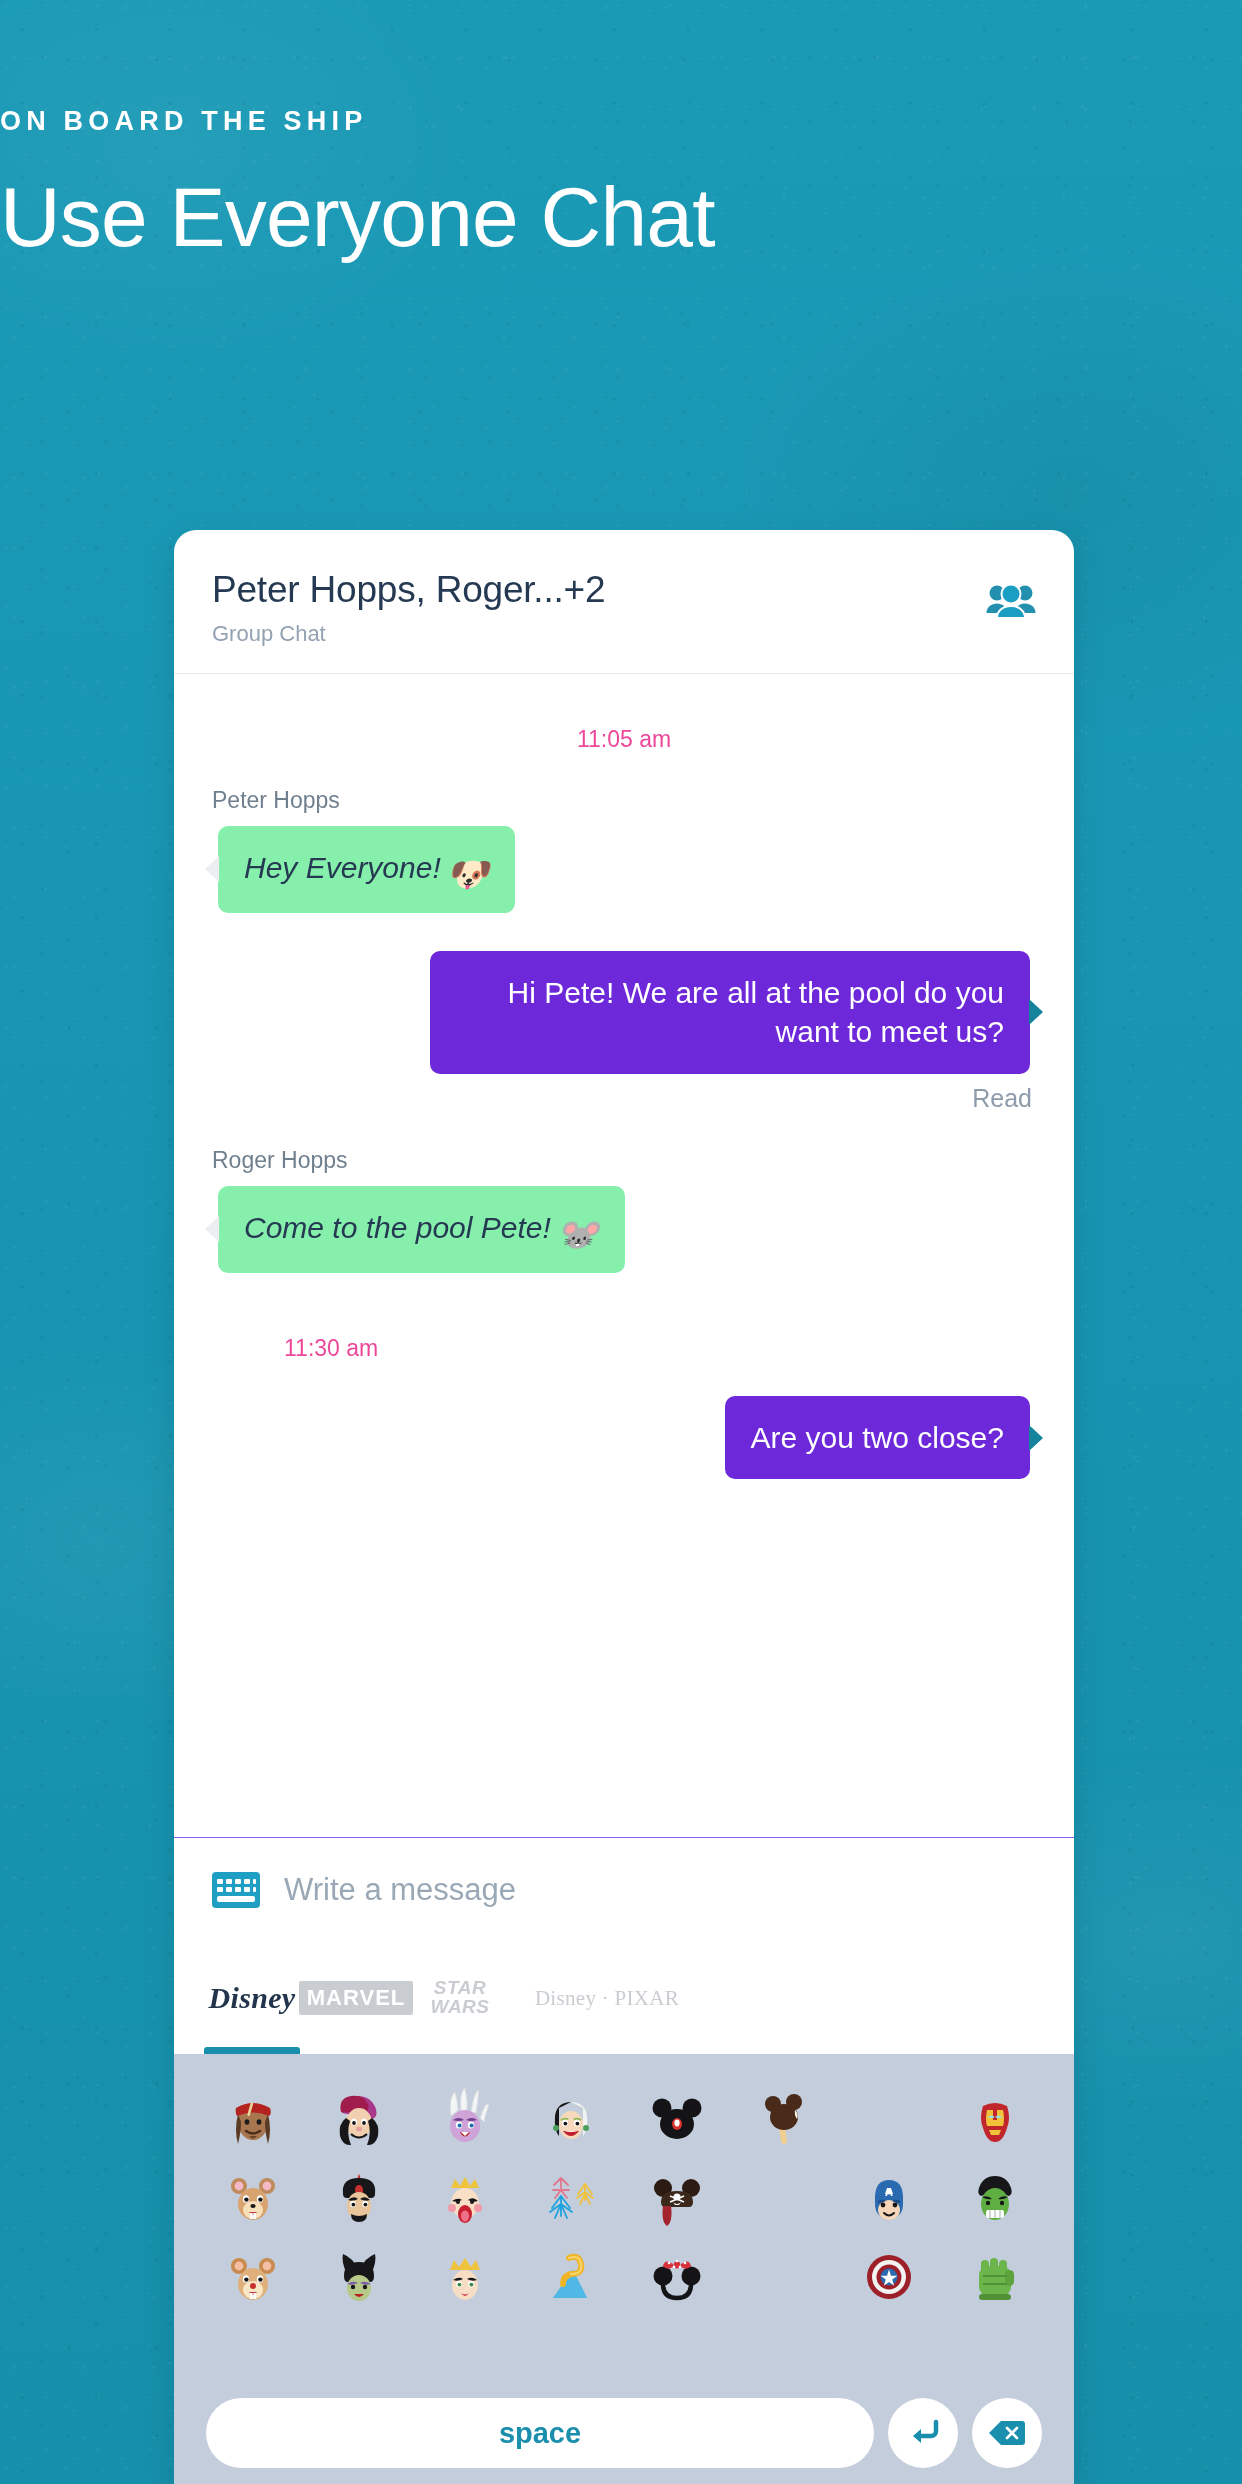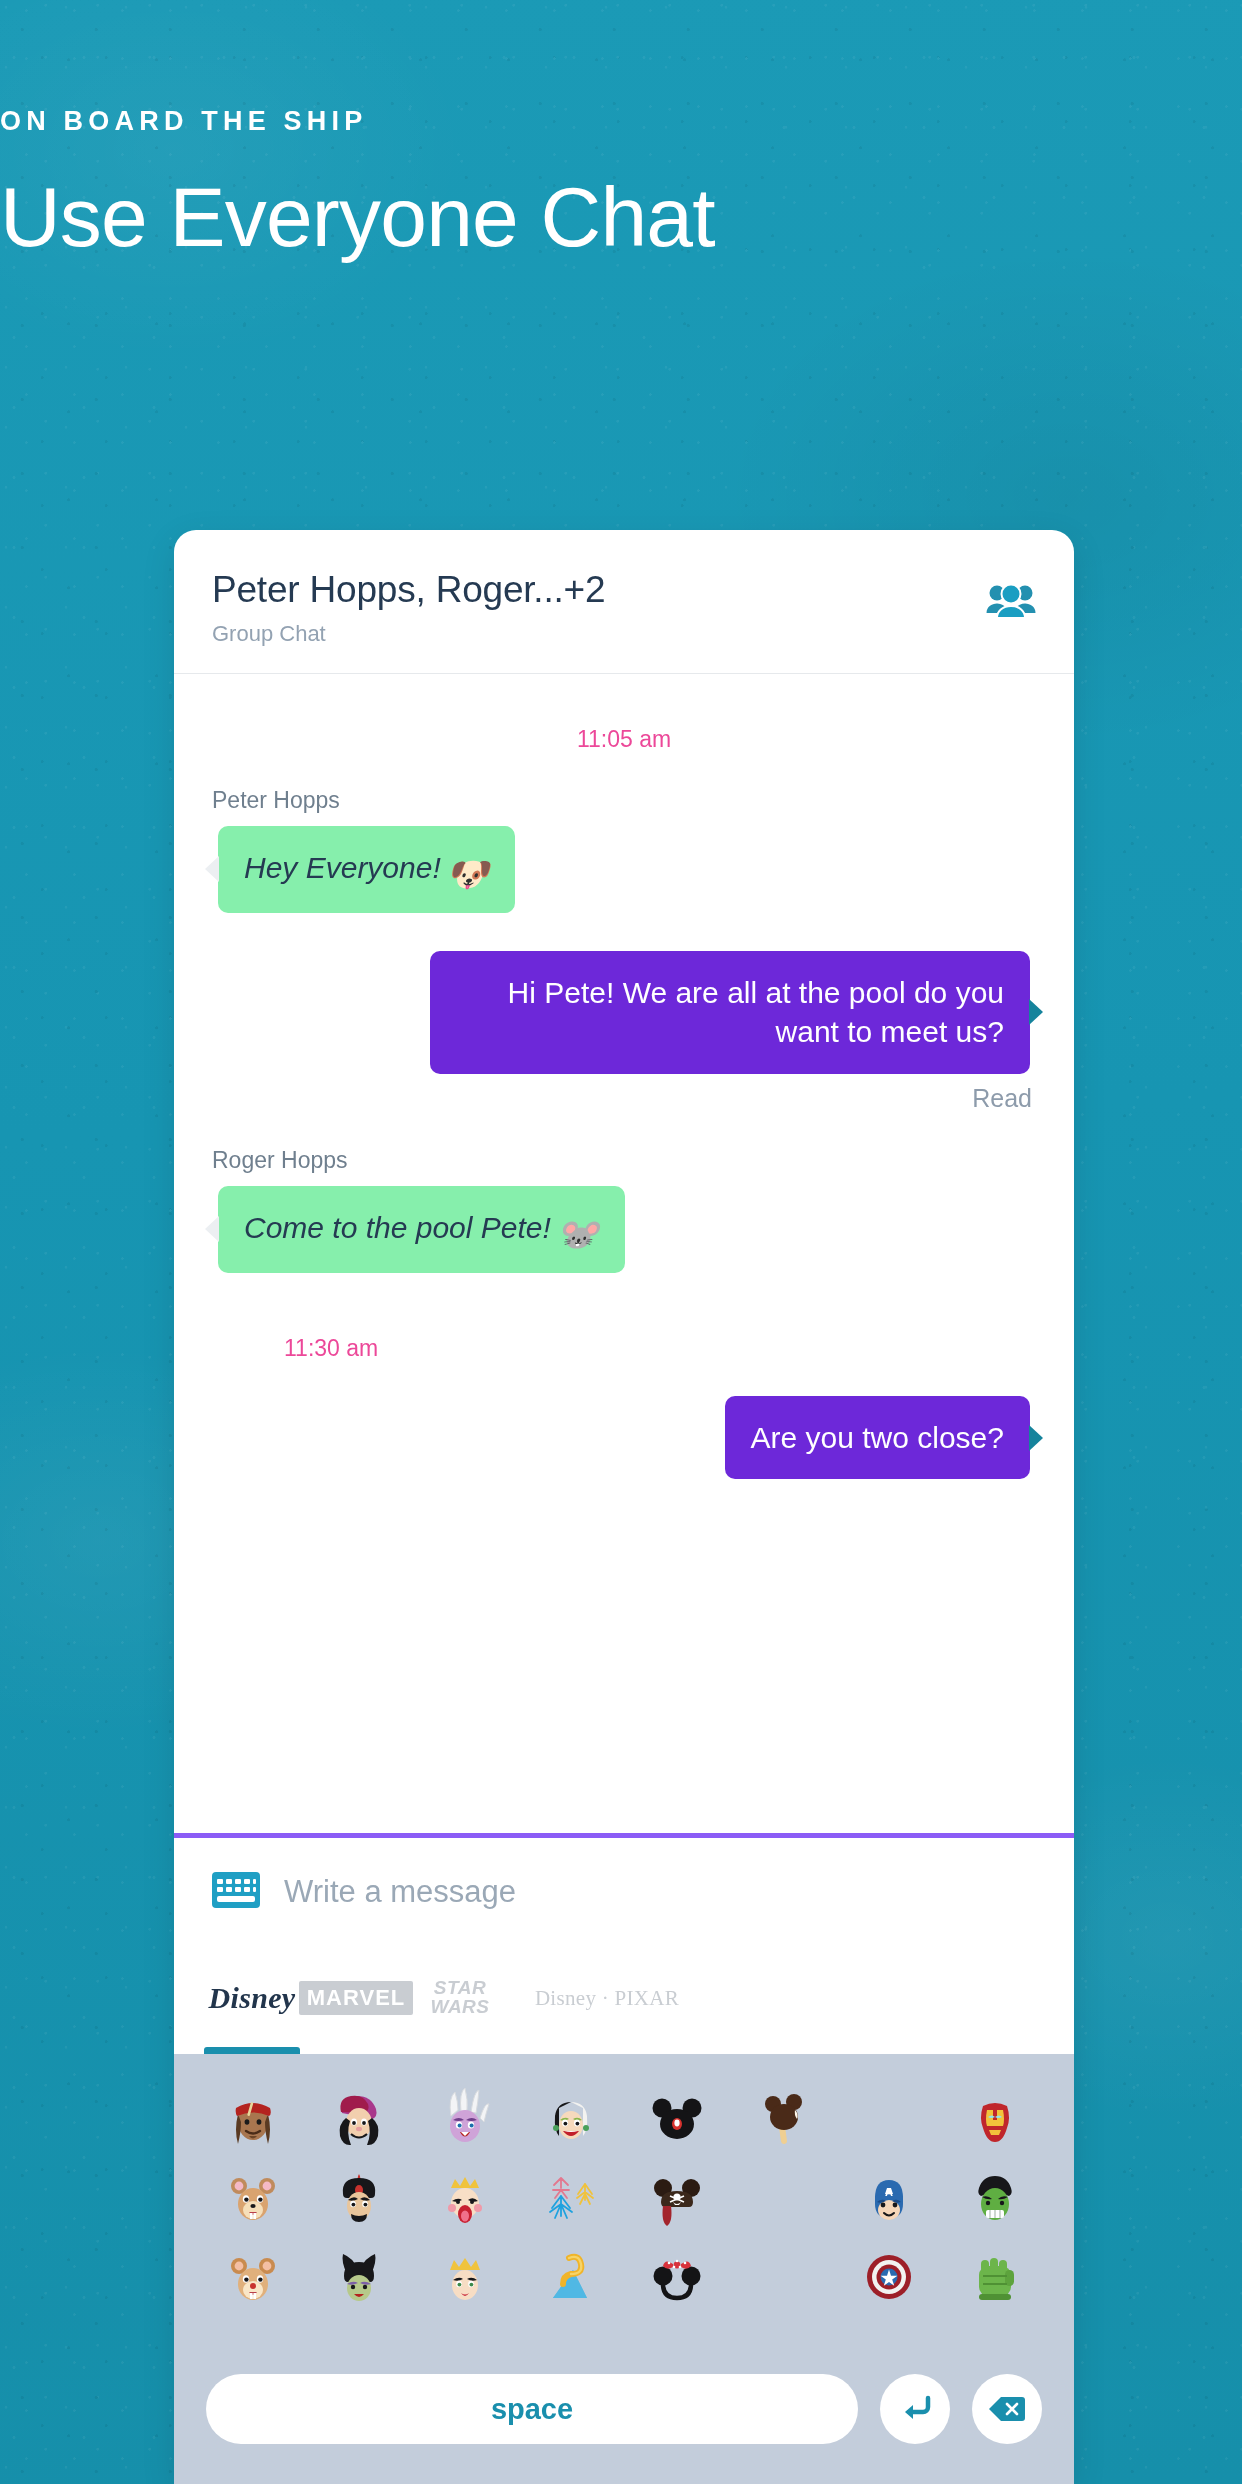--- a/index.html
+++ b/index.html
@@ -183,24 +183,24 @@
     text-align: right;
     color: #8d9bab;
     font-size: 25px;
     margin: 10px 4px 34px 0;
   }
   .gap { height: 32px; }
 
   
   #composer {
     flex: 0 0 auto;
-    border-top: 5px solid #8b5cf6;
+    border-top: 1px solid #8b5cf6;
     padding: 34px 38px 30px 38px;
     display: flex;
-    align-items: center;
+    align-items: flex-start;
     gap: 24px;
   }
   #composer-placeholder {
     color: #9aa8b6;
     font-size: 31px;
   }
 
   
   #brand-tabs {
     flex: 0 0 auto;
@@ -286,24 +286,24 @@
     display: flex;
     align-items: center;
     justify-content: center;
     font-size: 52px;
     line-height: 1;
   }
   .emoji-cell.blank { visibility: hidden; }
 
   #key-row {
     margin-top: auto;
-    padding: 0 32px 40px 32px;
+    padding: 0 32px 16px 32px;
     display: flex;
     align-items: center;
-    gap: 22px;
+    gap: 14px;
   }
   #space-key {
     flex: 1 1 auto;
     height: 70px;
     background: #ffffff;
     border-radius: 36px;
     display: flex;
     align-items: center;
     justify-content: center;
     color: #1a8fad;

